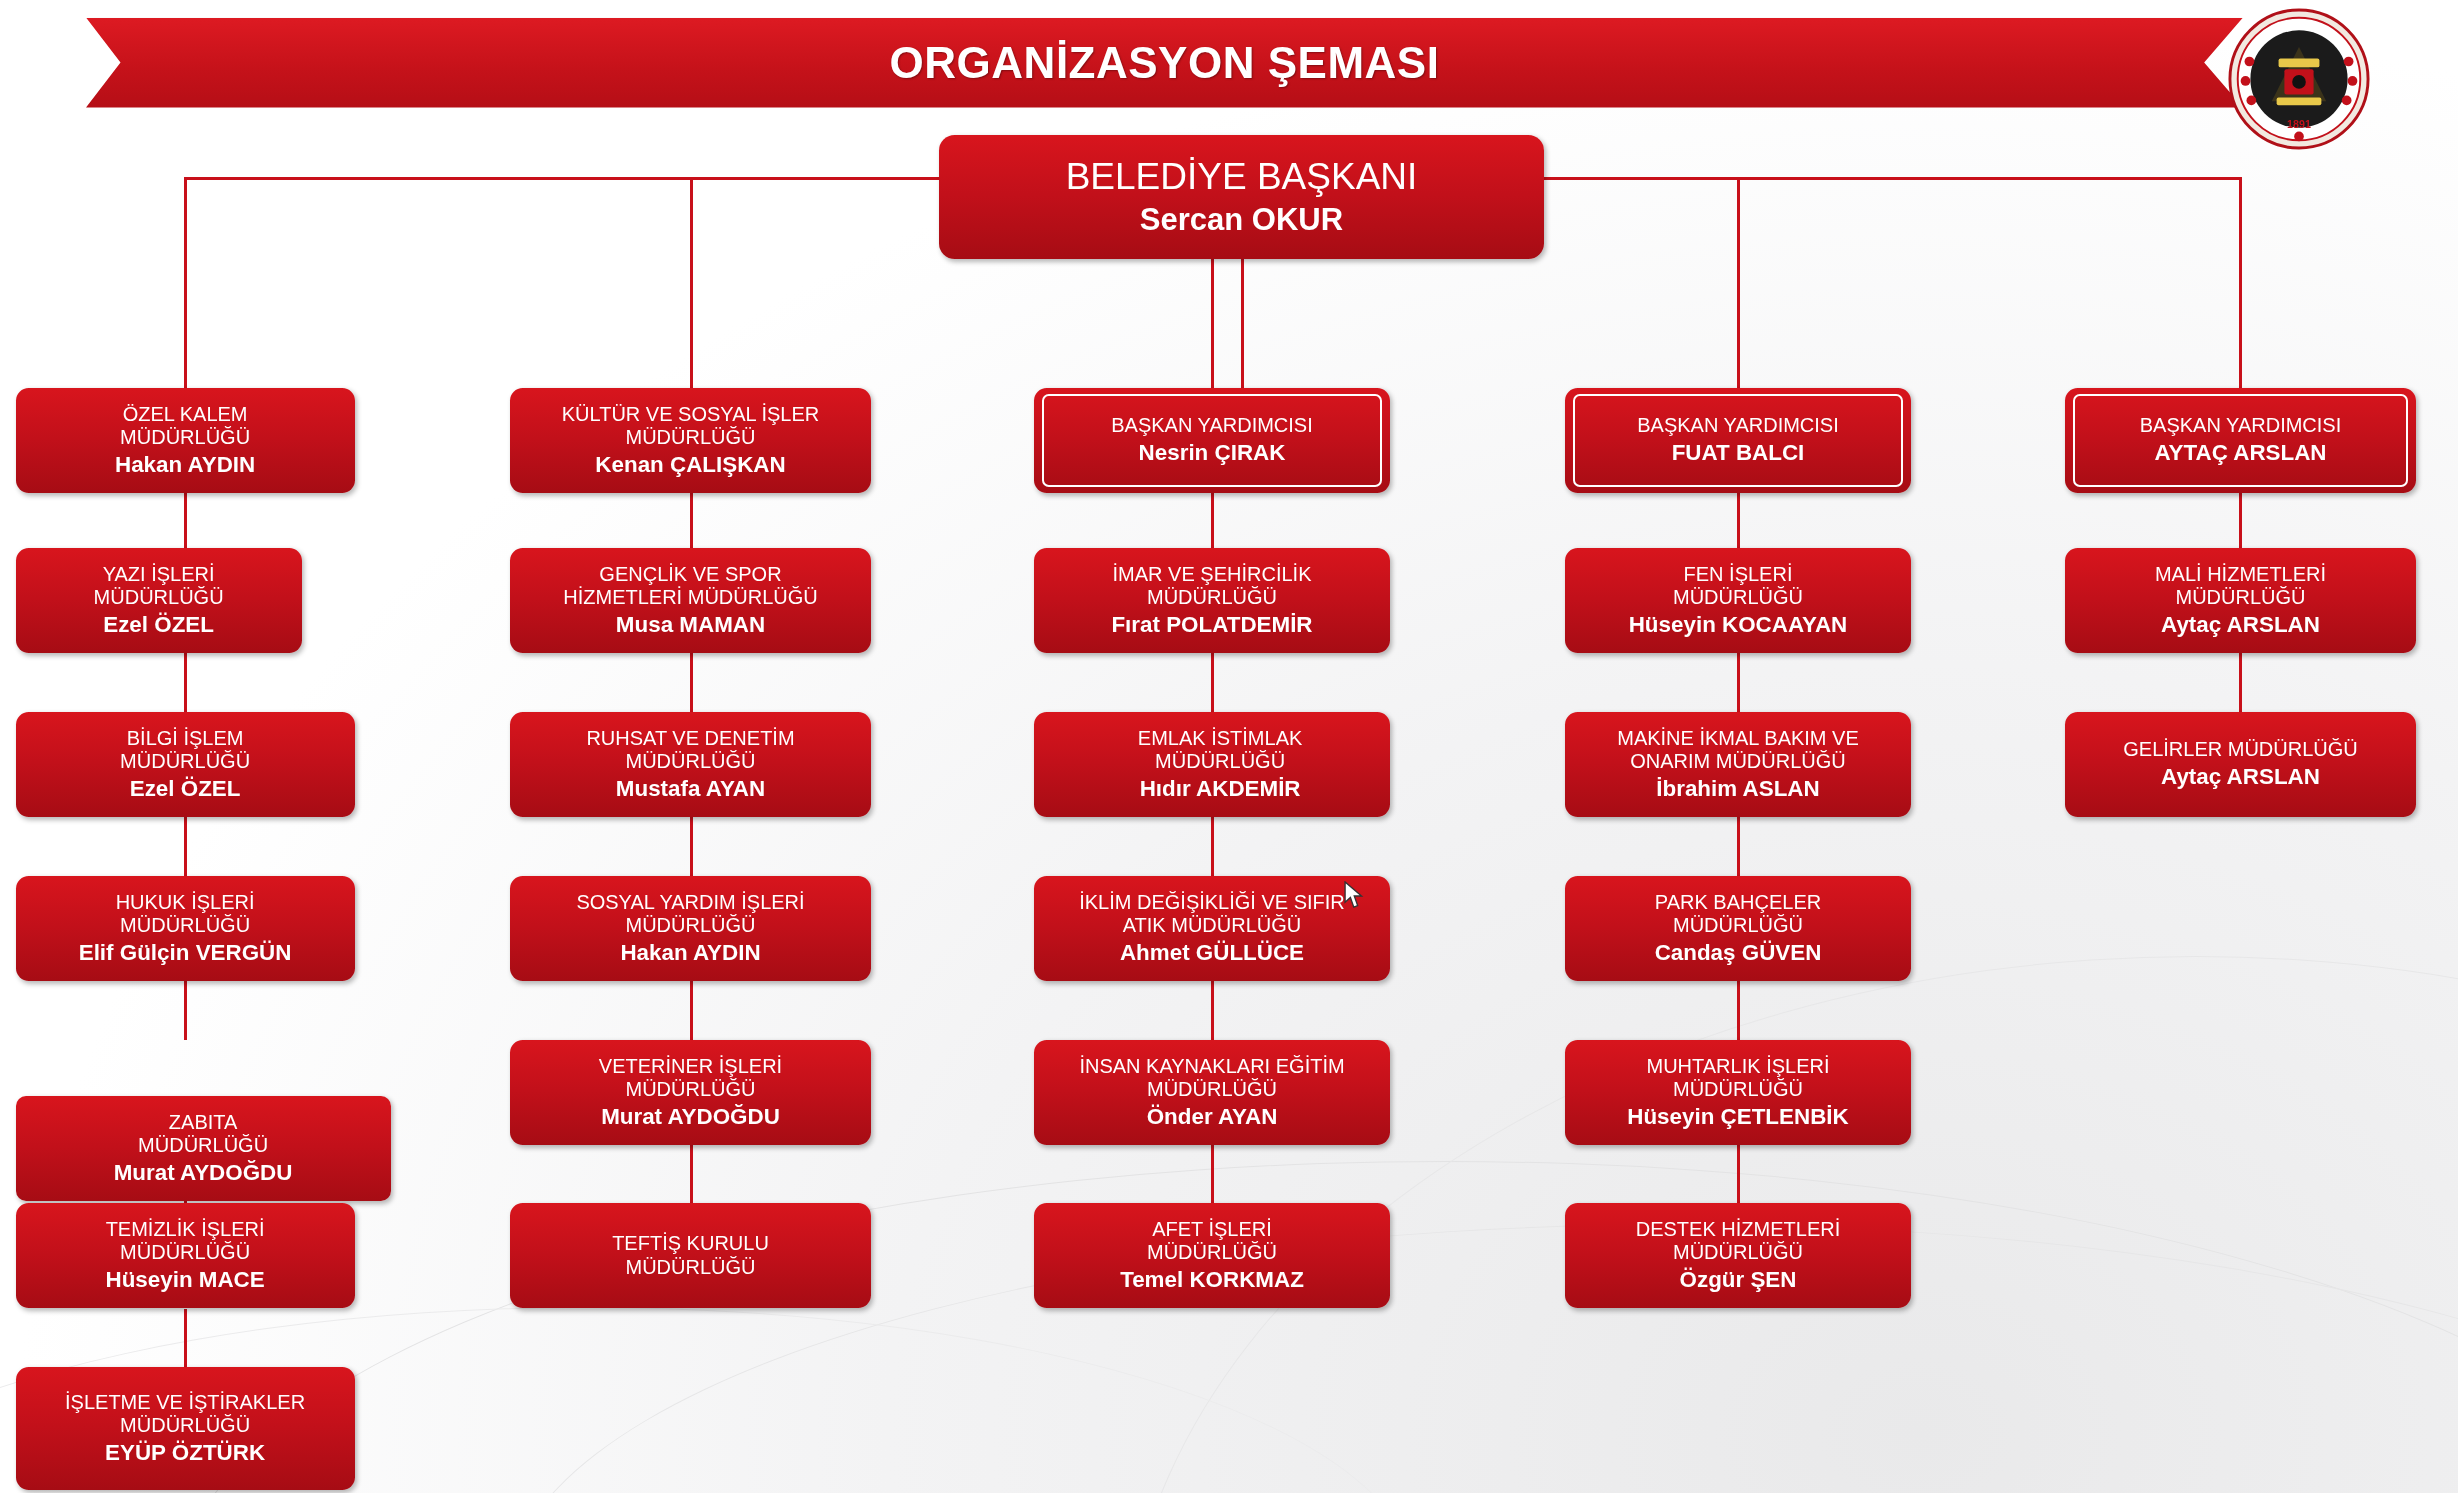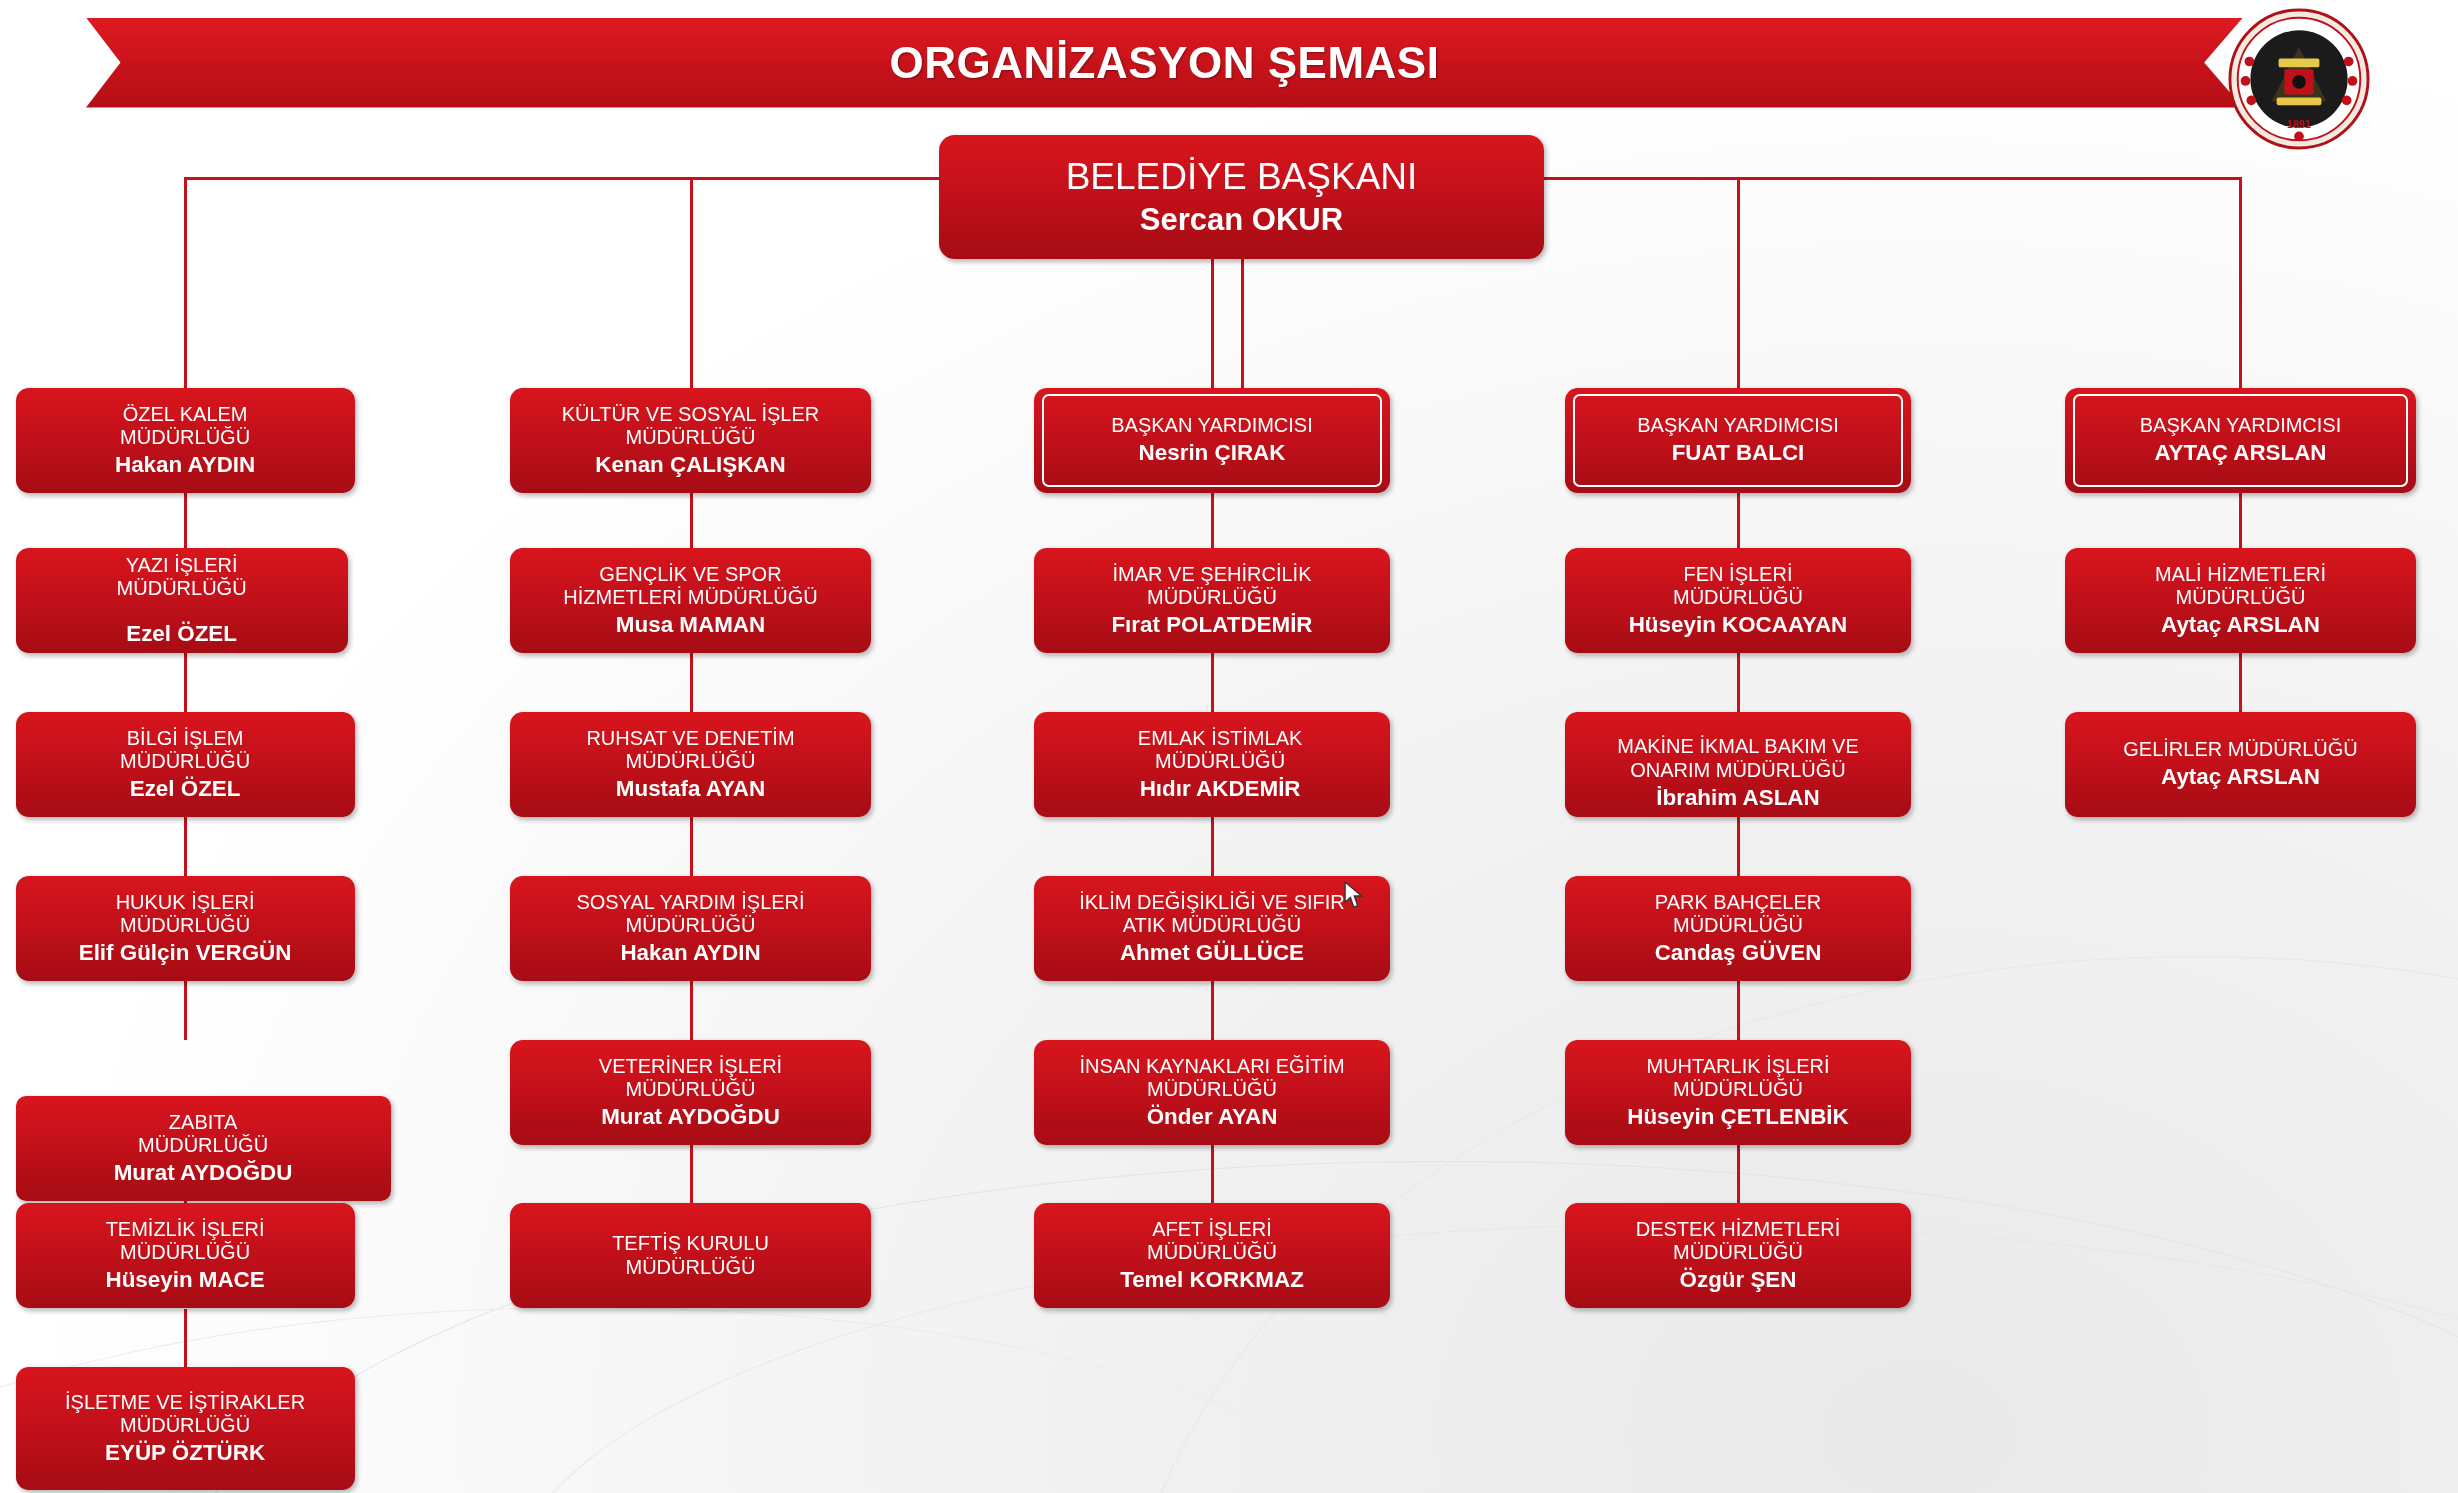--- a/index.html
+++ b/index.html
@@ -203,21 +203,21 @@
     <div class="unit">BELEDİYE BAŞKANI</div>
     <div class="person">Sercan OKUR</div>
   </div>
 
   <div id="nodes">
       <div class="node" style="left: 15.6px; top: 388px; width: 339px; height: 105px;">
         <div class="unit">ÖZEL KALEM
 MÜDÜRLÜĞÜ</div>
         <div class="person">Hakan AYDIN</div>
       </div>
-      <div class="node" style="left: 15.6px; top: 548px; width: 332px; height: 105px; justify-content: space-between;">
+      <div class="node" style="left: 15.6px; top: 548px; width: 286px; height: 105px;">
         <div class="unit">YAZI İŞLERİ
 MÜDÜRLÜĞÜ</div>
         <div class="person">Ezel ÖZEL</div>
       </div>
       <div class="node" style="left: 15.6px; top: 712px; width: 339px; height: 105px;">
         <div class="unit">BİLGİ İŞLEM
 MÜDÜRLÜĞÜ</div>
         <div class="person">Ezel ÖZEL</div>
       </div>
       <div class="node" style="left: 15.6px; top: 876px; width: 339px; height: 105px;">
@@ -304,21 +304,21 @@
         <div class="inner">
           <div class="unit">BAŞKAN YARDIMCISI</div>
           <div class="person">FUAT BALCI</div>
         </div>
       </div>
       <div class="node" style="left: 1565px; top: 548px; width: 346px; height: 105px;">
         <div class="unit">FEN İŞLERİ
 MÜDÜRLÜĞÜ</div>
         <div class="person">Hüseyin KOCAAYAN</div>
       </div>
-      <div class="node" style="left: 1565px; top: 712px; width: 346px; height: 105px; justify-content: flex-end;">
+      <div class="node" style="left: 1565px; top: 712px; width: 346px; height: 105px;">
         <div class="unit">MAKİNE İKMAL BAKIM VE
 ONARIM MÜDÜRLÜĞÜ</div>
         <div class="person">İbrahim ASLAN</div>
       </div>
       <div class="node" style="left: 1565px; top: 876px; width: 346px; height: 105px;">
         <div class="unit">PARK BAHÇELER
 MÜDÜRLÜĞÜ</div>
         <div class="person">Candaş GÜVEN</div>
       </div>
       <div class="node" style="left: 1565px; top: 1040px; width: 346px; height: 105px;">

